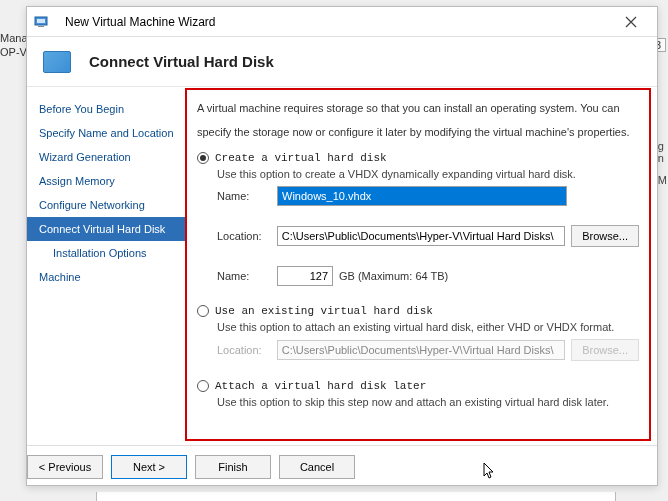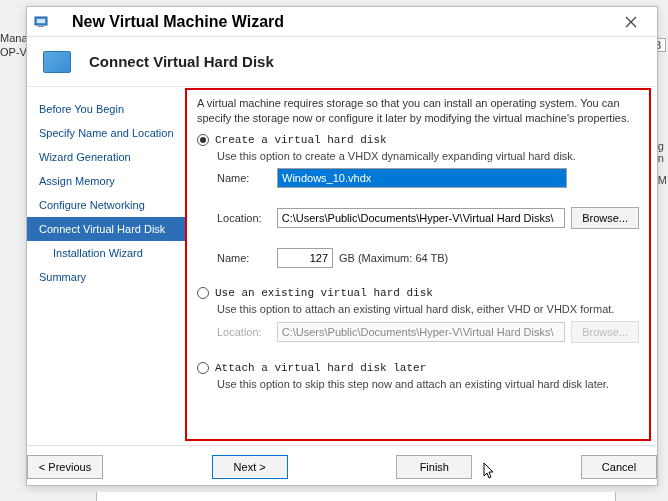--- a/index.html
+++ b/index.html
@@ -8,48 +8,48 @@
   .bg1 { top: 32px; left: 0; }
   .bg2 { top: 46px; left: 0; }
   .bg3 { top: 38px; right: 2px; border: 1px solid #aaa; padding: 0 4px; background: #fff; }
   .bg-bot { position: absolute; bottom: -1px; left: 96px; width: 520px; height: 10px; border-left: 1px solid #bbb; border-right: 1px solid #bbb; background: #fff; }
   .dialog {
     position: absolute; top: 6px; left: 26px; width: 632px; height: 480px;
     background: #fff; border: 1px solid #bbb; box-shadow: 0 2px 8px rgba(0,0,0,0.15);
   }
   .titlebar { height: 30px; display: flex; align-items: center; padding: 0 6px; border-bottom: 1px solid #e0e0e0; }
   .titlebar .icon { width: 16px; height: 16px; display: inline-flex; align-items: center; justify-content: center; }
-  .titlebar .title { font-size: 16px; margin-left: 23px; flex: 1; font-weight: bold; }
+  .titlebar .title { font-size: 12px; margin-left: 16px; flex: 1; }
   .titlebar .close { width: 40px; height: 24px; display: flex; align-items: center; justify-content: center; }
   .header { height: 50px; display: flex; align-items: center; padding-left: 16px; border-bottom: 1px solid #e6e6e6; }
   .header .hicon { width: 28px; height: 22px; background: linear-gradient(135deg,#5aa7e0 0%, #3b8fd6 100%); border: 1px solid #2c78b8; border-radius: 2px; margin-right: 18px; }
   .header .htitle { font-size: 15px; font-weight: bold; color: #222; }
   .body { display: flex; height: 358px; }
   .sidebar { width: 158px; padding: 10px 0 0 0; }
   .step { font-size: 11px; color: #0a4b8c; padding: 5px 6px 5px 12px; line-height: 14px; cursor: pointer; }
   .step.active { background: #2c6fb6; color: #fff; }
   .step.sub { padding-left: 26px; }
   .content { flex: 1; position: relative; }
   .redbox { position: absolute; top: 1px; left: 0; right: 6px; bottom: 4px; border: 2px solid #d20000; padding: 6px 10px 10px 10px; }
-  .intro { font-size: 11px; color: #333; line-height: 15px; margin-bottom: 8px; }
+  .intro { font-size: 11px; color: #333; line-height: 24px; margin-bottom: 8px; }
   .opt { margin-top: 6px; }
   .opt-head { display: flex; align-items: center; gap: 6px; }
   .radio { width: 12px; height: 12px; border-radius: 50%; border: 1px solid #555; display: inline-flex; align-items: center; justify-content: center; flex-shrink: 0; }
   .radio.sel::after { content: ""; width: 6px; height: 6px; border-radius: 50%; background: #333; }
   .opt-label { font-size: 11px; color: #222; font-family: Liberation Mono, monospace; }
   .opt-desc { font-size: 11px; color: #444; margin: 4px 0 6px 20px; }
   .frow { display: flex; align-items: center; margin-left: 20px; margin-bottom: 19px; gap: 6px; font-size: 11px; }
   .flabel { width: 54px; color: #333; }
   .finput { height: 20px; border: 1px solid #a0a0a0; padding: 5px 4px; font-size: 11px; background: #fff; }
   .finput.selected { background: #0078d7; color: #fff; }
   .finput.dis { background: #fafafa; color: #888; border-color: #ccc; }
   .btn-small { height: 22px; font-size: 11px; padding: 0 10px; background: #f3f3f3; border: 1px solid #aaa; cursor: pointer; }
   .btn-small.dis { background: #f5f5f5; color: #bbb; border-color: #ddd; cursor: default; }
   .unit { font-size: 11px; color: #333; }
-  .footer { height: 42px; border-top: 1px solid #e0e0e0; display: flex; align-items: center; justify-content: space-between; gap: 8px; padding-right: 0; }
+  .footer { height: 42px; border-top: 1px solid #e0e0e0; display: flex; align-items: center; justify-content: flex-start; gap: 8px; padding-right: 0; }
   .btn { width: 76px; height: 24px; font-size: 11px; background: #f3f3f3; border: 1px solid #aaa; cursor: pointer; }
   .btn.primary { border-color: #0078d7; }
   .cursor { position: absolute; bottom: 2px; left: 456px; font-size: 14px; pointer-events: none; }
   .bg-right { position: absolute; top: 140px; right: 1px; font-size: 11px; color: #444; }
 </style>
 </head>
 <body>
 
 <div class="bg-text bg1">Manag</div>
 <div class="bg-text bg2">OP-V</div>
@@ -84,22 +84,22 @@
   </div>
 
   <div class="body">
     <div class="sidebar">
       <div class="step">Before You Begin</div>
       <div class="step">Specify Name and Location</div>
       <div class="step">Wizard Generation</div>
       <div class="step">Assign Memory</div>
       <div class="step">Configure Networking</div>
       <div class="step active">Connect Virtual Hard Disk</div>
-      <div class="step sub">Installation Wizard</div>
-      <div class="step">Summary</div>
+      <div class="step sub">Installation Options</div>
+      <div class="step">Machine</div>
     </div>
 
     <div class="content">
       <div class="redbox">
         <div class="intro">A virtual machine requires storage so that you can install an operating system. You can specify the storage now or configure it later by modifying the virtual machine's properties.</div>
 
         <div class="opt">
           <div class="opt-head">
             <span class="radio sel"></span>
             <span class="opt-label">Create a virtual hard disk</span>

